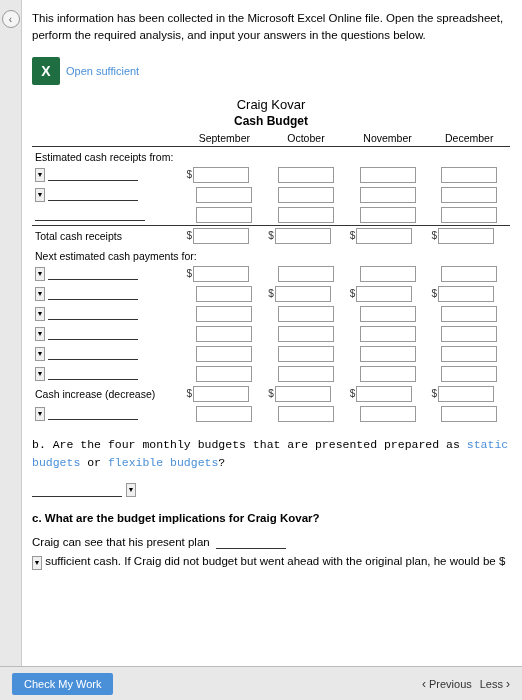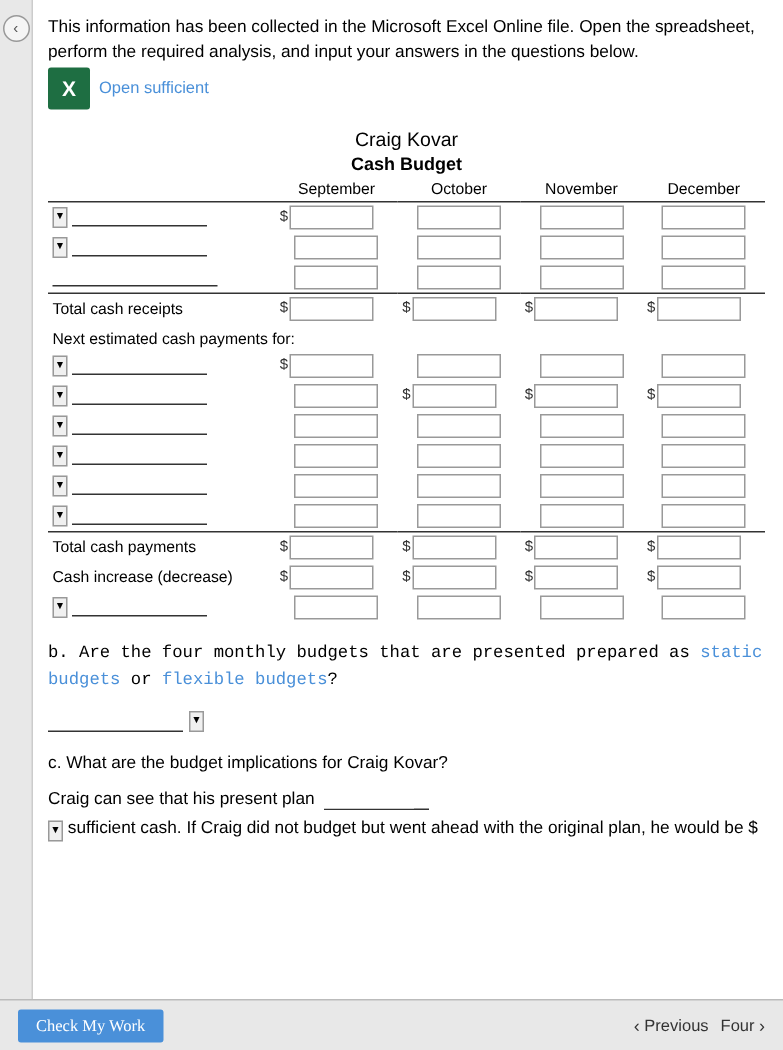--- a/index.html
+++ b/index.html
@@ -44,20 +44,21 @@
       cursor: pointer;
       background: #f5f5f5;
     }
     .content {
       margin-left: 22px;
       padding: 10px 12px 60px 10px;
     }
     .intro-text {
       font-size: 11.5px;
       line-height: 1.5;
+      margin-bottom: 12px;
     }
     .excel-link-area {
       display: flex;
       align-items: center;
       gap: 6px;
       margin-bottom: 12px;
     }
     .excel-icon {
       width: 28px;
       height: 28px;
@@ -201,21 +202,20 @@
       padding: 0 12px;
     }
     .check-btn {
       background: #4a90d9;
       color: white;
       border: none;
       padding: 5px 12px;
       font-size: 11px;
       cursor: pointer;
       border-radius: 2px;
-      font-family: Liberation Serif, serif;
     }
     .nav-buttons {
       display: flex;
       gap: 8px;
       align-items: center;
     }
     .nav-btn {
       background: none;
       border: none;
       font-size: 11px;
@@ -259,20 +259,23 @@
         <tr>
           <th class="col-label"></th>
           <th class="col-month">September</th>
           <th class="col-month">October</th>
           <th class="col-month">November</th>
           <th class="col-month">December</th>
         </tr>
       </thead>
       <tbody>
 
+        <tr class="section-header">
+          <td colspan="5">Estimated cash receipts from:</td>
+        </tr>
 
         <tr>
           <td>
             <div class="row-label-cell">
               <div class="dropdown-arrow">▼</div>
               <div class="underline-blank" style="min-width:90px;">&nbsp;</div>
             </div>
           </td>
           <td class="input-td">
             <div class="input-cell">
@@ -434,47 +437,20 @@
               <div class="dropdown-arrow">▼</div>
               <div class="underline-blank" style="min-width:90px;">&nbsp;</div>
             </div>
           </td>
           <td class="input-td"><input class="budget-input" type="text" style=""></td>
           <td class="input-td"><input class="budget-input" type="text" style=""></td>
           <td class="input-td"><input class="budget-input" type="text" style=""></td>
           <td class="input-td"><input class="budget-input" type="text" style=""></td>
         </tr>
 
-        <tr class="single-line-top">
-          <td>Total cash payments</td>
-          <td class="input-td">
-            <div class="input-cell">
-              <span class="dollar-sign">$</span>
-              <input class="budget-input" type="text" style="">
-            </div>
-          </td>
-          <td class="input-td">
-            <div class="input-cell">
-              <span class="dollar-sign">$</span>
-              <input class="budget-input" type="text" style="">
-            </div>
-          </td>
-          <td class="input-td">
-            <div class="input-cell">
-              <span class="dollar-sign">$</span>
-              <input class="budget-input" type="text" style="">
-            </div>
-          </td>
-          <td class="input-td">
-            <div class="input-cell">
-              <span class="dollar-sign">$</span>
-              <input class="budget-input" type="text" style="">
-            </div>
-          </td>
-        </tr>
 
         <tr>
           <td>Cash increase (decrease)</td>
           <td class="input-td">
             <div class="input-cell">
               <span class="dollar-sign">$</span>
               <input class="budget-input" type="text" style="">
             </div>
           </td>
           <td class="input-td">
@@ -516,21 +492,21 @@
     <div class="b-section">
       <span>b. Are the four monthly budgets that are presented prepared as </span><a class="link-text">static budgets</a><span> or </span><a class="link-text">flexible budgets</a><span>?</span>
     </div>
 
     <div style="margin-top:10px; display:flex; align-items:center; gap:4px;">
       <div class="underline-blank" style="min-width:90px;">&nbsp;</div>
       <div class="dropdown-arrow">▼</div>
     </div>
 
     <div class="c-section">
-      <p style="margin-bottom:4px;">c. What are the budget implications for Craig Kovar?</p>
+      <p style="margin-bottom:4px;font-weight:bold;">c. What are the budget implications for Craig Kovar?</p>
       <p>
         <span>Craig can see that his present plan</span>
         <span style="display:inline-flex; align-items:center; border-bottom:1px solid #333; min-width:70px; margin:0 3px;">
           <input style="border: none; outline: none; width: 60px; font-size: 11px;" type="text">
           </span></p><div class="dropdown-arrow">▼</div>
         
         <span>sufficient cash. If Craig did not budget but went ahead with the original plan, he would be $</span>
         
         
         
@@ -539,18 +515,18 @@
   </div>
 
   <div class="bottom-bar">
     <button class="check-btn">Check My Work</button>
     <div class="nav-buttons">
       <button class="nav-btn">
         <span class="chevron">‹</span>
         <span>Previous</span>
       </button>
       <button class="nav-btn">
-        <span>Four</span>
+        <span>Less</span>
         <span class="chevron">›</span>
       </button>
     </div>
   </div>
 </div>
 
 </body></html>

